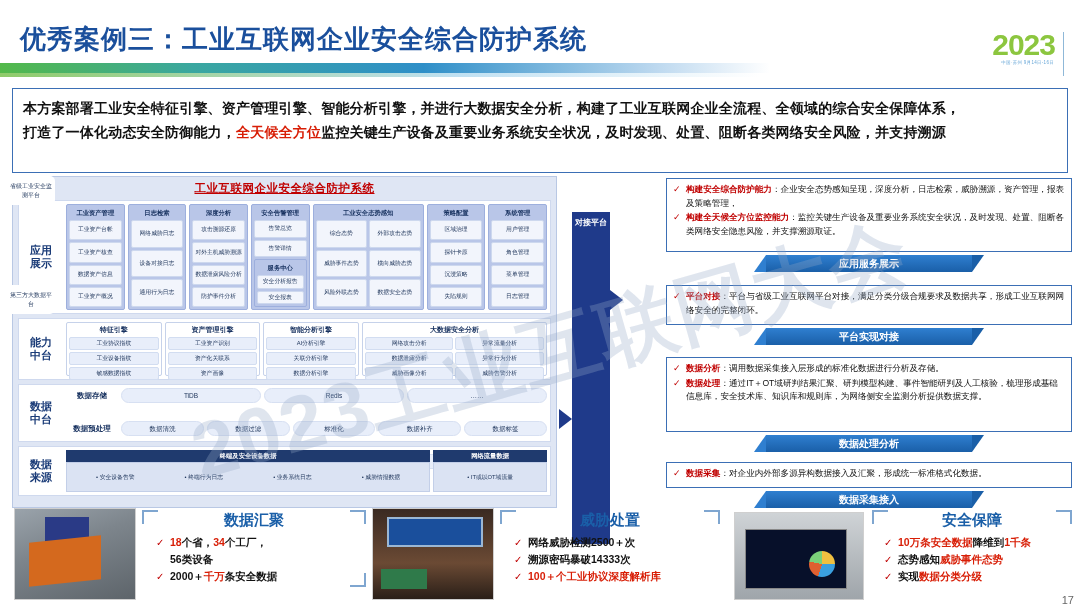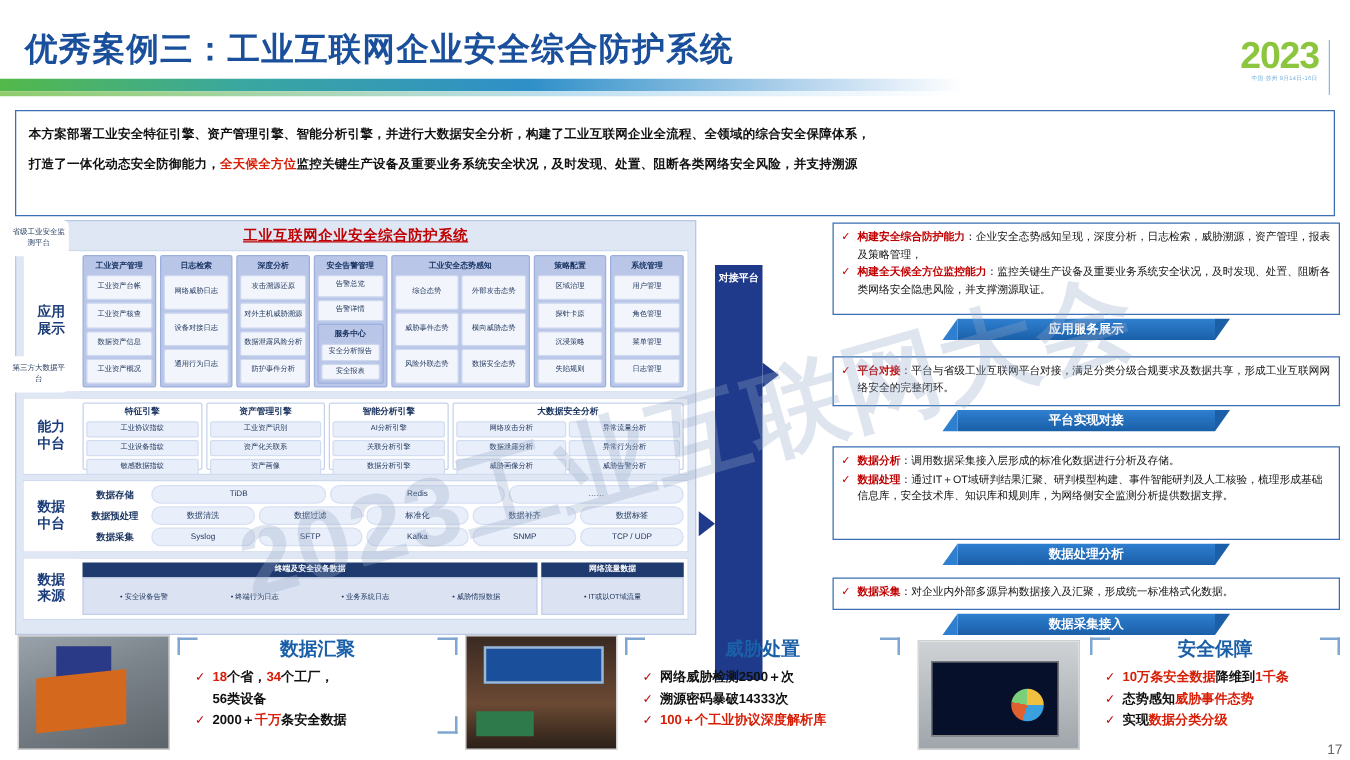--- a/index.html
+++ b/index.html
@@ -33,21 +33,21 @@
   .logo-cn{font-size:17px;font-weight:bold;color:#1a5fa8;letter-spacing:5px;line-height:19px;white-space:nowrap;}
   .logo-en{font-size:6.5px;color:#6aa8d8;letter-spacing:3.1px;line-height:9px;white-space:nowrap;}
   .logo-tag{font-size:7px;color:#1a5fa8;letter-spacing:.5px;line-height:10px;white-space:nowrap;font-weight:bold;}
 
   
   .abs-box{
     position:absolute;left:12px;top:88px;width:1056px;height:85px;
     border:1.5px solid #3b6fb5;background:#fff;box-sizing:border-box;
     padding:7px 10px 0 10px;
   }
-  .abs-line{font-size:10px;font-weight:bold;color:#111;line-height:24px;letter-spacing:.2px;}
+  .abs-line{font-size:14px;font-weight:bold;color:#111;line-height:24px;letter-spacing:.2px;}
   .rd{color:#d81e06;}
 
   
   .diag{
     position:absolute;left:12px;top:176px;width:545px;height:332px;
     background:#dfe6f4;border:1px solid #b9c8e4;box-sizing:border-box;
   }
   .diag-title{
     text-align:center;font-size:11.5px;font-weight:bold;color:#c00000;
     text-decoration:underline;padding-top:4px;letter-spacing:.5px;
@@ -292,21 +292,21 @@
             <div class="capcell">异常行为分析</div>
             <div class="capcell">威胁告警分析</div>
           </div>
         </div>
       </div>
     </div>
   </div>
 
   <div class="layer l-dat">
     <div class="layer-lbl">数据<br>中台</div>
-    <div class="layer-body" style="flex-direction:column;gap:0;">
+    <div class="layer-body" style="flex-direction:column;gap:16px;">
       <div class="datrow">
         <div class="dat-h">数据存储</div>
         <div class="pill">TiDB</div>
         <div class="pill">Redis</div>
         <div class="pill">……</div>
       </div>
       <div class="datrow">
         <div class="dat-h">数据预处理</div>
         <div class="pill">数据清洗</div>
         <div class="pill">数据过滤</div>

